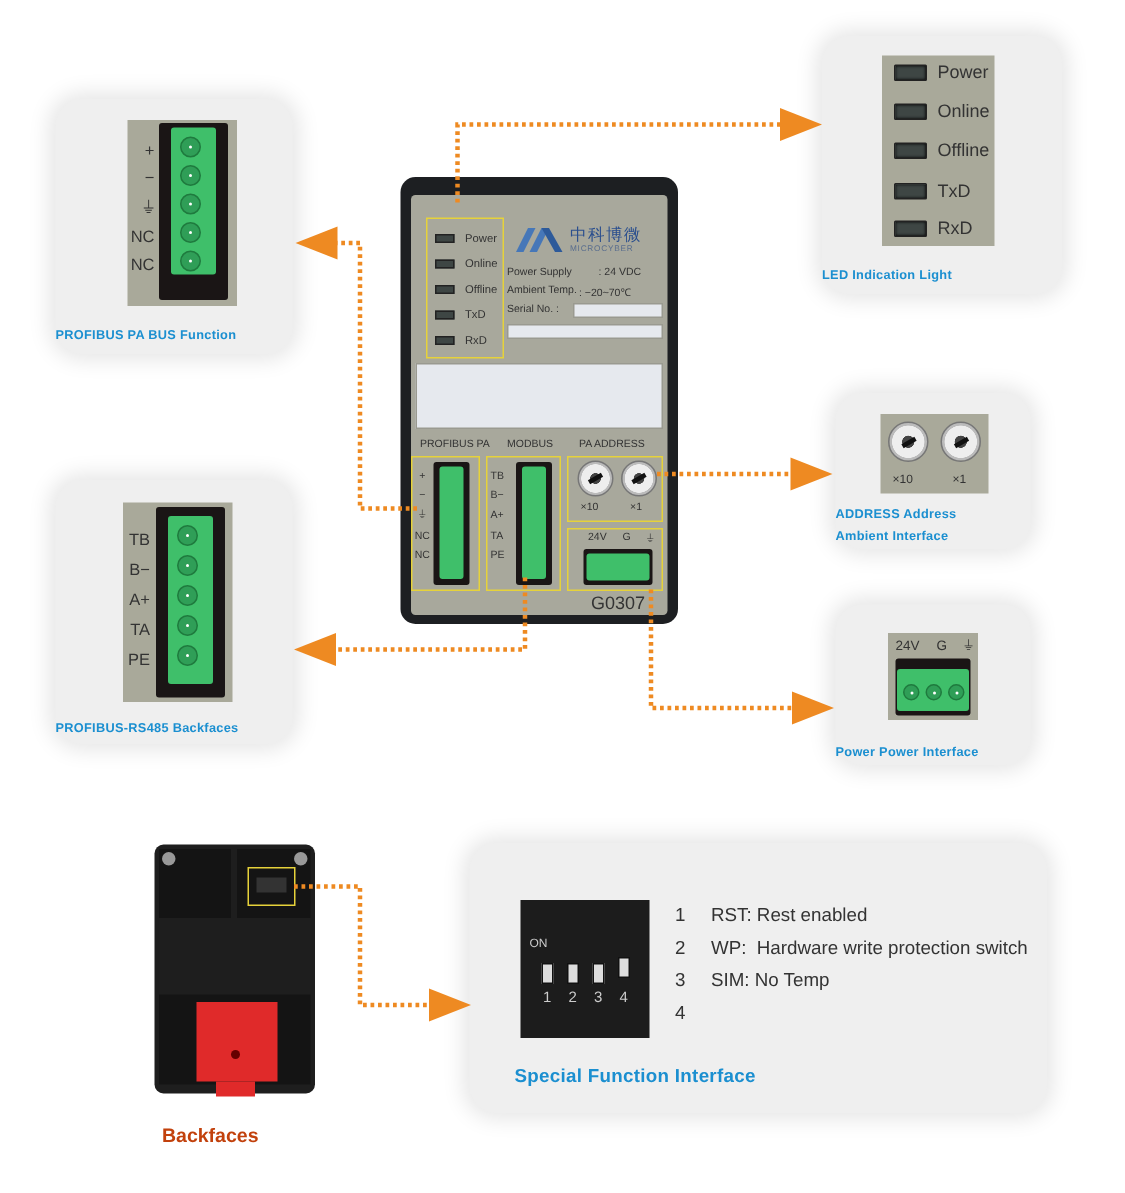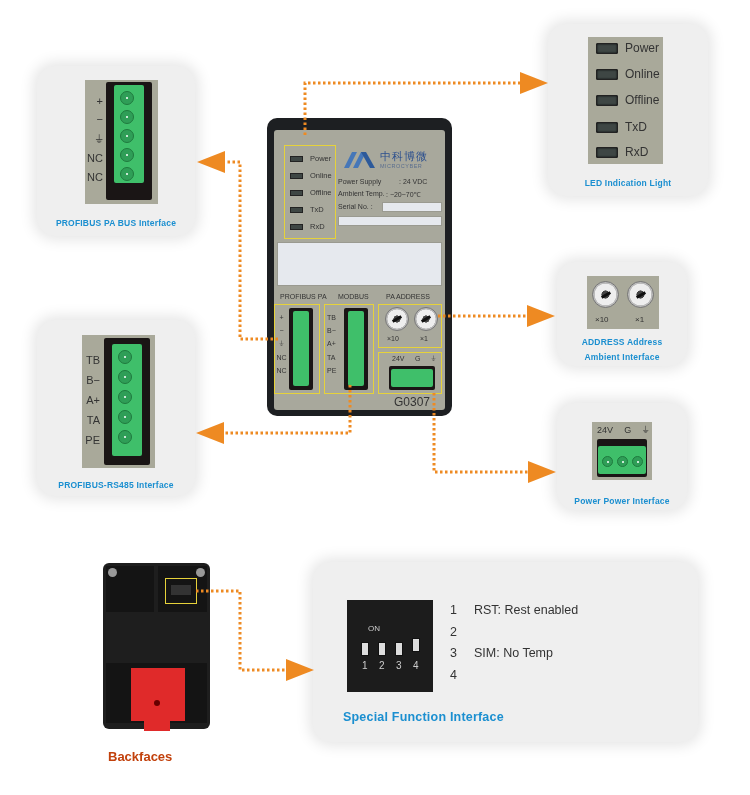--- a/index.html
+++ b/index.html
@@ -8,21 +8,21 @@
 
   .card {
     position: absolute;
     background: #efefef;
     border-radius: 18px;
     box-shadow: 0 0 14px 4px rgba(0,0,0,0.10);
   }
   .card-title {
     position: absolute;
     left: 0; right: 0;
-    text-align: center;
+    text-align: left;
     color: #1b8fd0;
     font-weight: bold;
     font-size: 8.5px;
     letter-spacing: 0.2px;
   }
   .panel {
     position: absolute;
     background: #a9a99a;
   }
 
@@ -123,40 +123,40 @@
       <div class="pin" style="left:14px; top:47px; width:14px; height:14px;"></div>
       <div class="pin" style="left:14px; top:66px; width:14px; height:14px;"></div>
       <div class="pin" style="left:14px; top:85px; width:14px; height:14px;"></div>
     </div>
     <div class="pin-label" style="left:0; width:18px; top:15px;">+</div>
     <div class="pin-label" style="left:0; width:18px; top:33px;">−</div>
     <div class="pin-label" style="left:0; width:18px; top:53px;">⏚</div>
     <div class="pin-label" style="left:0; width:18px; top:72px;">NC</div>
     <div class="pin-label" style="left:0; width:18px; top:91px;">NC</div>
   </div>
-  <div class="card-title" style="top:152px;">PROFIBUS PA BUS Interface</div>
+  <div class="card-title" style="top:152px;">PROFIBUS PA BUS Function</div>
 </div>
 
 <div class="card" style="left:37px; top:320px; width:158px; height:176px;">
   <div class="panel" style="left:45px; top:15px; width:73px; height:133px;">
     <div class="terminal" style="left:22px; top:3px; width:46px; height:127px;">
       <div class="term-green" style="left:8px; top:6px; width:30px; height:112px;"></div>
       <div class="pin" style="left:14px; top:12px; width:14px; height:14px;"></div>
       <div class="pin" style="left:14px; top:32px; width:14px; height:14px;"></div>
       <div class="pin" style="left:14px; top:52px; width:14px; height:14px;"></div>
       <div class="pin" style="left:14px; top:72px; width:14px; height:14px;"></div>
       <div class="pin" style="left:14px; top:92px; width:14px; height:14px;"></div>
     </div>
     <div class="pin-label" style="left:0; width:18px; top:19px;">TB</div>
     <div class="pin-label" style="left:0; width:18px; top:39px;">B−</div>
     <div class="pin-label" style="left:0; width:18px; top:59px;">A+</div>
     <div class="pin-label" style="left:0; width:18px; top:79px;">TA</div>
     <div class="pin-label" style="left:0; width:18px; top:99px;">PE</div>
   </div>
-  <div class="card-title" style="top:160px;">PROFIBUS-RS485 Interface</div>
+  <div class="card-title" style="top:160px;">PROFIBUS-RS485 Backfaces</div>
 </div>
 
 <div class="card" style="left:557px; top:262px; width:130px; height:104px;">
   <div class="panel" style="left:30px; top:14px; width:72px; height:53px;">
     <div class="dial" style="left:5px; top:5px;"></div>
     <div class="dial" style="left:40px; top:5px;"></div>
     <div class="small" style="position:absolute; left:8px; top:39px; font-size:8px;">×10</div>
     <div class="small" style="position:absolute; left:48px; top:39px; font-size:8px;">×1</div>
   </div>
   <div class="card-title" style="top:75px;">ADDRESS Address</div>
@@ -175,39 +175,40 @@
       <div class="pin" style="left:5px; top:17px; width:11px; height:11px;"></div>
       <div class="pin" style="left:20px; top:17px; width:11px; height:11px;"></div>
       <div class="pin" style="left:35px; top:17px; width:11px; height:11px;"></div>
     </div>
   </div>
   <div class="card-title" style="top:93px;">Power Power Interface</div>
 </div>
 
 <div class="card" style="left:313px; top:562px; width:385px; height:180px;">
   <div style="position:absolute; left:34px; top:38px; width:86px; height:92px; background:#1c1c1c;">
-    <div style="position:absolute; left:21px; top:24px; font-size:8px; color:#ccc;">ON</div>
+    <div style="position:absolute; left:6px; top:24px; font-size:8px; color:#ccc;">ON</div>
     <div style="position:absolute; left:14px; top:42px; width:8px; height:14px; background:#ddd; border:1px solid #111;"></div>
     <div style="position:absolute; left:31px; top:42px; width:8px; height:14px; background:#ddd; border:1px solid #111;"></div>
     <div style="position:absolute; left:48px; top:42px; width:8px; height:14px; background:#ddd; border:1px solid #111;"></div>
     <div style="position:absolute; left:65px; top:38px; width:8px; height:14px; background:#ddd; border:1px solid #111;"></div>
     <div style="position:absolute; left:15px; top:60px; font-size:10px; color:#ccc;">1</div>
     <div style="position:absolute; left:32px; top:60px; font-size:10px; color:#ccc;">2</div>
     <div style="position:absolute; left:49px; top:60px; font-size:10px; color:#ccc;">3</div>
     <div style="position:absolute; left:66px; top:60px; font-size:10px; color:#ccc;">4</div>
   </div>
   <div class="card-title" style="left:30px; right:auto; top:148px; font-size:12.5px; text-align:left;">Special Function Interface</div>
 </div>
 <div class="dip-list">
   <div class="dip-item">
       <span class="dip-num">1</span>
       <span>RST: Rest enabled</span>
     </div>
   <div class="dip-item">
       <span class="dip-num">2</span>
+      <span style="white-space:pre;">WP:  Hardware write protection switch</span>
     </div>
   <div class="dip-item">
       <span class="dip-num">3</span>
       <span>SIM: No Temp</span>
     </div>
   <div class="dip-item">
       <span class="dip-num">4</span>
     </div>
 </div>
 

